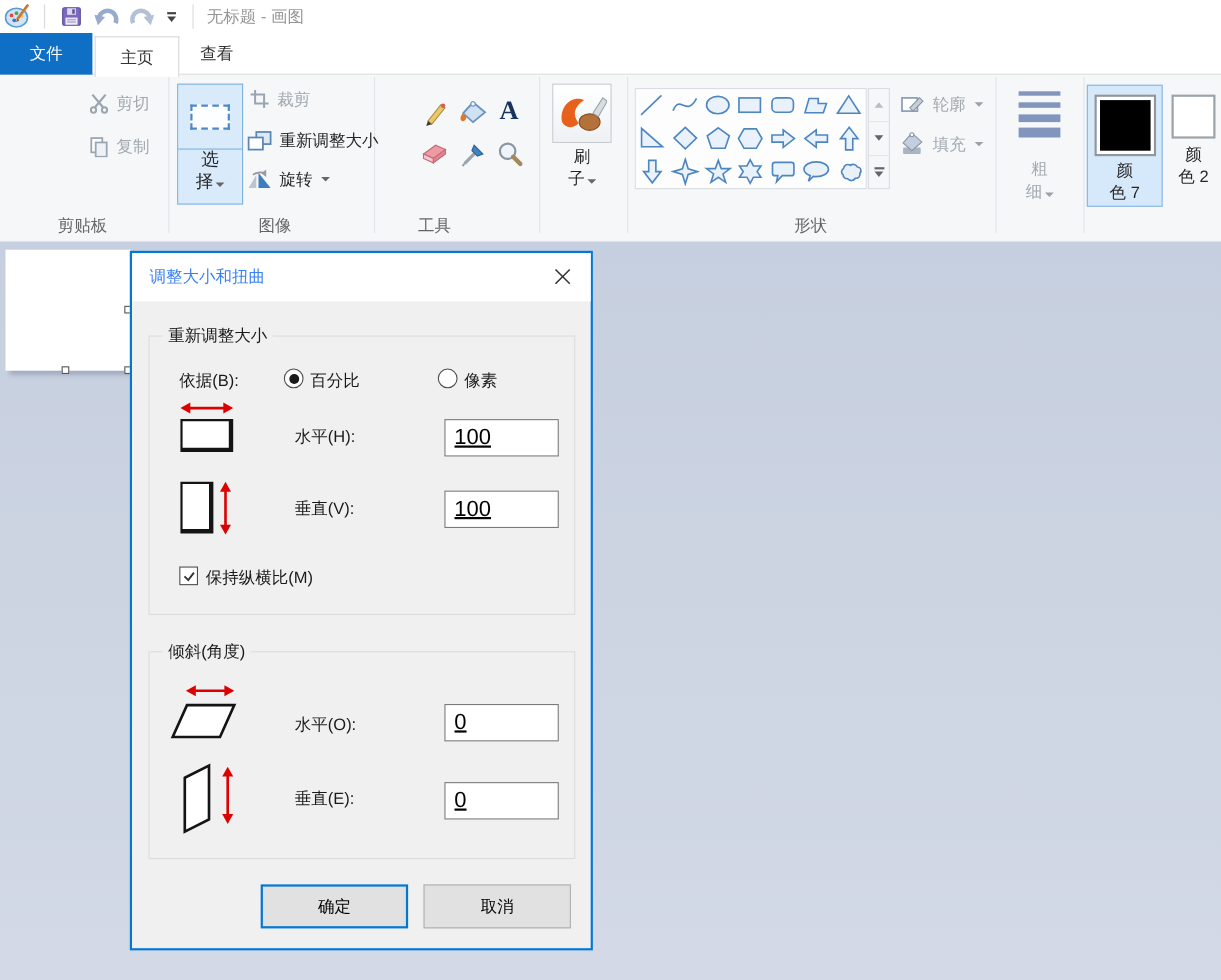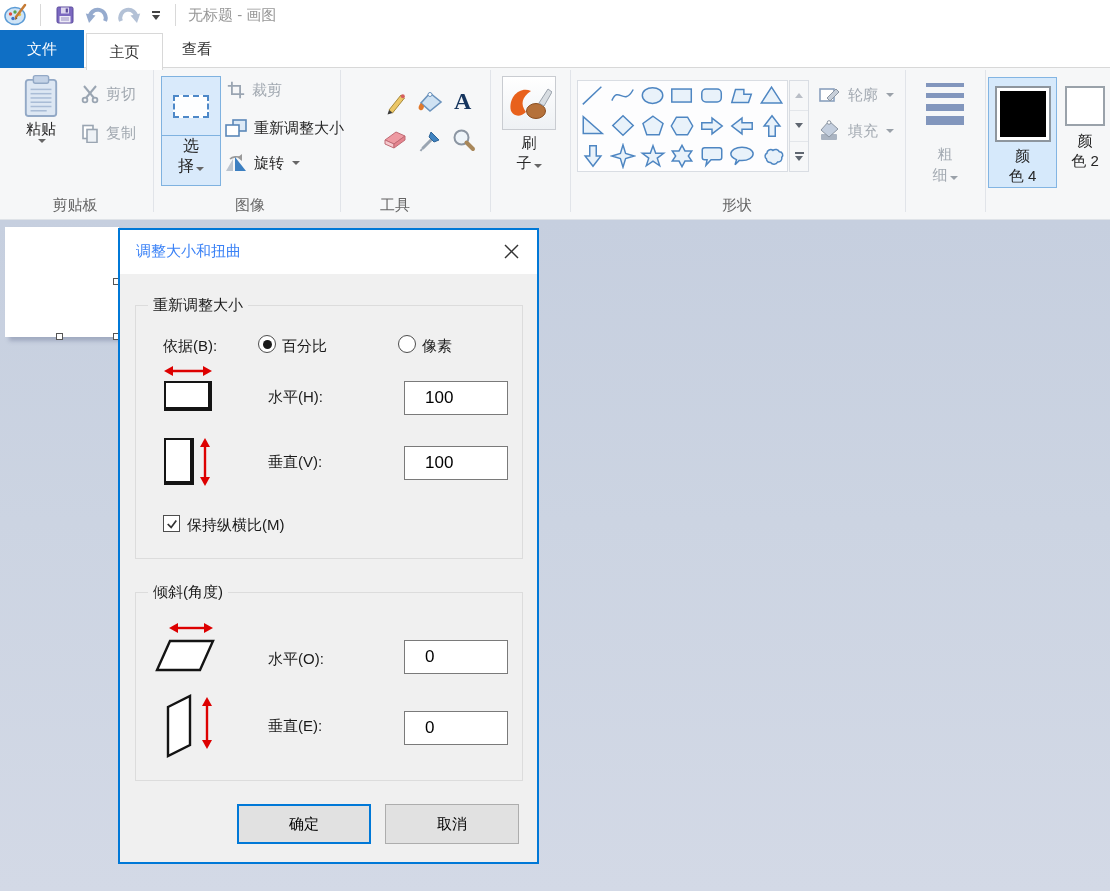--- a/index.html
+++ b/index.html
@@ -62,22 +62,22 @@
   #canvas{position:absolute;left:5px;top:7px;width:114px;height:110px;background:#fff;box-shadow:4px 4px 4px rgba(90,100,135,.35);}
   .handle{position:absolute;width:7px;height:7px;background:#fff;border:1px solid #555;box-sizing:border-box;}
   
   #dialog{left:118px;top:228px;width:421px;height:636px;background:#f0f0f0;border:2px solid #0078d7;box-sizing:border-box;}
   #dlg-titlebar{position:absolute;left:0;top:0;width:100%;height:44px;background:#fff;}
   #dlg-title{position:absolute;left:16px;top:12px;font-size:15px;color:#3b82f6;}
   #dlg-close{position:absolute;right:4px;top:2px;width:44px;height:38px;display:flex;align-items:center;justify-content:center;}
   .groupbox{position:absolute;border:1px solid #dcdcdc;}
   .legend{position:absolute;top:-10px;left:12px;background:#f0f0f0;padding:0 5px;font-size:15px;color:#1a1a1a;}
   .dlg-lbl{position:absolute;font-size:15px;color:#1a1a1a;}
-  .dlg-input{position:absolute;width:104px;height:34px;border:1px solid #7a7a7a;background:#fff;font-size:17px;
-    font-family:"Liberation Sans",sans-serif;padding:2px 20px;box-sizing:border-box;color:#000;}
+  .dlg-input{position:absolute;width:104px;height:34px;border:1px solid #7a7a7a;background:#fff;font-size:20px;
+    font-family:"Liberation Sans",sans-serif;padding:2px 8px;box-sizing:border-box;color:#000;text-decoration:underline;}
   .radio{position:absolute;width:18px;height:18px;border:1px solid #4d4d4d;border-radius:50%;background:#fff;display:flex;align-items:center;justify-content:center;box-sizing:border-box;}
   .radio .dot{width:9px;height:9px;border-radius:50%;background:#1a1a1a;}
   .checkbox{position:absolute;width:17px;height:17px;border:1px solid #4d4d4d;background:#fff;display:flex;align-items:center;justify-content:center;box-sizing:border-box;}
   .rect-icon{position:absolute;background:#fff;border:2px solid #141414;border-right-width:4px;border-bottom-width:4px;box-sizing:border-box;}
   .dlg-btn{position:absolute;width:134px;height:40px;background:#e1e1e1;font-size:15px;display:flex;align-items:center;justify-content:center;color:#000;box-sizing:border-box;}
   #btn-ok{border:2px solid #0078d7;}
   #btn-cancel{border:1px solid #adadad;}
 </style>
 </head>
 <body>
@@ -134,36 +134,20 @@
   </div>
 
   <div id="ribbon" class="abs">
     <div class="vsep" style="left:153px"></div>
     <div class="vsep" style="left:340px"></div>
     <div class="vsep" style="left:490px"></div>
     <div class="vsep" style="left:570px"></div>
     <div class="vsep" style="left:905px"></div>
     <div class="vsep" style="left:985px"></div>
 
-    <div class="bigbtn" style="left:10px;top:6px;width:62px;height:112px">
-      <svg width="38" height="46" viewBox="0 0 40 48">
-        <rect x="4" y="6" width="32" height="38" rx="3" fill="#dde7f3" stroke="#93a9c6" stroke-width="2"></rect>
-        <rect x="12" y="1.5" width="16" height="8" rx="2" fill="#c3d2e6" stroke="#93a9c6" stroke-width="1.5"></rect>
-        <g stroke="#a9bcd6" stroke-width="1.6">
-          <line x1="9" y1="16" x2="31" y2="16"></line>
-            <line x1="9" y1="20.5" x2="31" y2="20.5"></line>
-          <line x1="9" y1="25" x2="31" y2="25"></line>
-            <line x1="9" y1="29.5" x2="31" y2="29.5"></line>
-          <line x1="9" y1="34" x2="31" y2="34"></line>
-            <line x1="9" y1="38.5" x2="26" y2="38.5"></line>
-        </g>
-      </svg>
-      <span>粘贴</span>
-      <span class="caret"></span>
-    </div>
     <div class="small-item" style="left:80px;top:16px">
       <svg width="20" height="20" viewBox="0 0 20 20">
         <line x1="4" y1="2" x2="14" y2="14" stroke="#9aa5b2" stroke-width="2"></line>
         <line x1="16" y1="2" x2="6" y2="14" stroke="#9aa5b2" stroke-width="2"></line>
         <circle cx="5" cy="16" r="2.4" fill="none" stroke="#9aa5b2" stroke-width="1.8"></circle>
         <circle cx="15" cy="16" r="2.4" fill="none" stroke="#9aa5b2" stroke-width="1.8"></circle>
       </svg>
       <span class="dis">剪切</span>
     </div>
     <div class="small-item" style="left:80px;top:55px">
@@ -367,21 +351,21 @@
         <div><span>细</span><span class="caret gray"></span></div>
       </div>
     </div>
 
     <div id="color1-btn" class="abs">
       <div class="swatch1">
           <div class="inner"></div>
         </div>
       <div class="color-lbl">
         <div>颜</div>
-          <div>色 4</div>
+          <div>色 7</div>
       </div>
     </div>
     <div id="color2-btn" class="abs">
       <div class="swatch2"></div>
       <div class="color-lbl">
         <div>颜</div>
           <div>色 2</div>
       </div>
     </div>
   </div>

